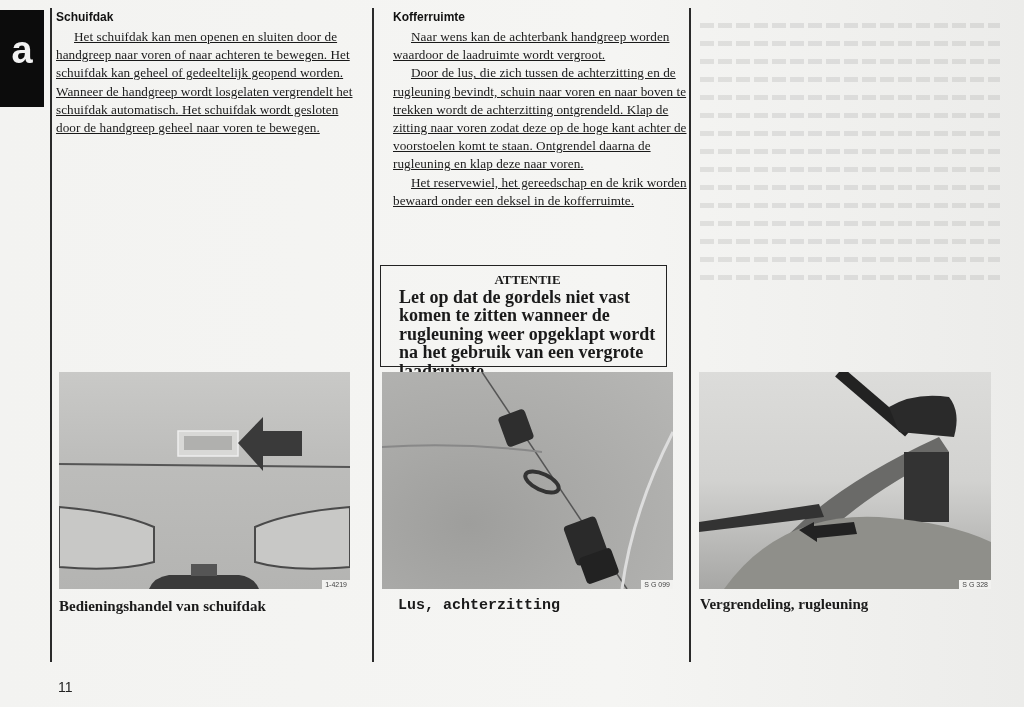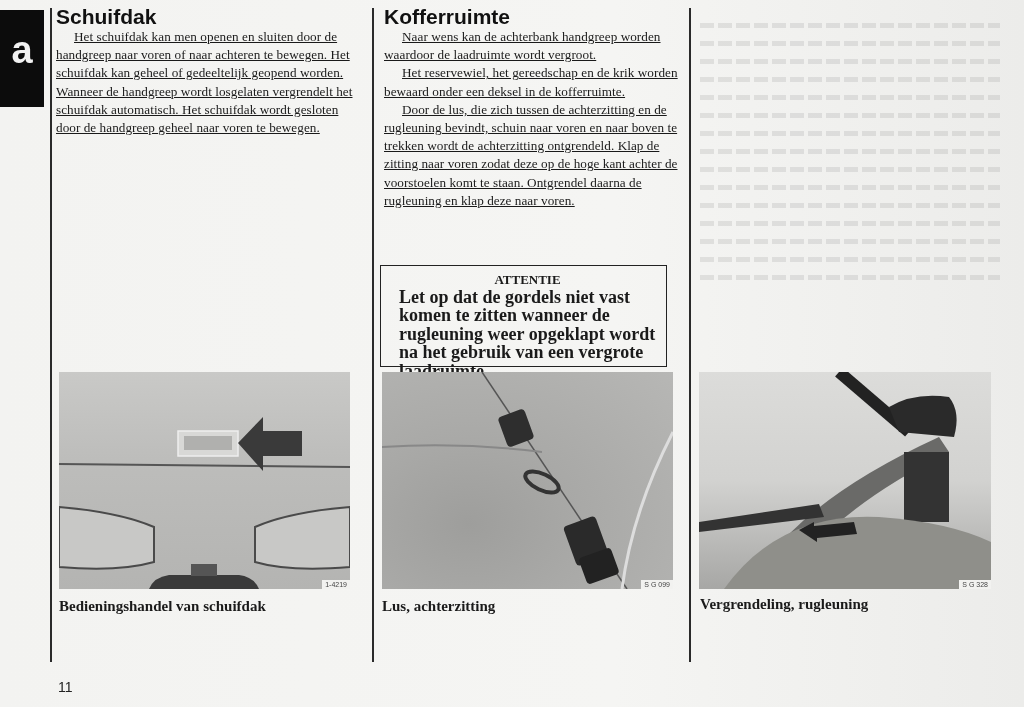--- a/index.html
+++ b/index.html
@@ -17,37 +17,37 @@
     .tab { position: absolute; left: 0; top: 10px; width: 44px; height: 97px; background: #0c0c0c; }
     .tab span { position: absolute; left: 0; right: 0; top: 20px; text-align: center; color: #f2f2f2; font-family: "Liberation Sans", sans-serif; font-weight: bold; font-size: 38px; line-height: 40px; }
 
     .rule { position: absolute; width: 2px; background: #2a2a2a; }
     .rule.r1 { left: 50px; top: 8px; height: 654px; }
     .rule.r2 { left: 372px; top: 8px; height: 654px; }
     .rule.r3 { left: 689px; top: 8px; height: 654px; }
 
     .col { position: absolute; }
     .col1 { left: 56px; top: 6px; width: 300px; }
-    .col2 { left: 384px; top: 6px; width: 300px; }
-    h1 { margin: 0; font-family: "Liberation Sans", sans-serif; font-weight: bold; font-size: 21px; line-height: 22px; color: #111; }
+    .col2 { left: 393px; top: 6px; width: 300px; }
+    h1 { margin: 0; font-family: "Liberation Sans", sans-serif; font-weight: bold; font-size: 12px; line-height: 22px; color: #111; }
     p { margin: 0; font-size: 13.2px; line-height: 18.2px; text-indent: 18px; letter-spacing: 0.05px; text-decoration: underline; }
 
     .attn { position: absolute; left: 380px; top: 253px; width: 287px; height: 102px; border: 1.5px solid #222; box-sizing: border-box; padding: 5px 10px 0 18px; margin-top: 12px; }
     .attn .t { text-align: center; font-weight: bold; font-size: 13px; line-height: 17px; }
     .attn .b { font-weight: bold; font-size: 18px; line-height: 18.4px; }
 
     .photo { position: absolute; overflow: hidden; }
     .ph1 { left: 59px; top: 372px; width: 291px; height: 217px; background: linear-gradient(180deg, #c9c9c7 0%, #bdbdbb 40%, #b4b4b2 100%); }
     .ph2 { left: 382px; top: 372px; width: 291px; height: 217px; background: radial-gradient(ellipse at 30% 70%, #9e9e9c 0%, #a9a9a7 40%, #b7b7b5 100%); }
     .ph3 { left: 699px; top: 372px; width: 292px; height: 217px; background: linear-gradient(180deg, #dcdcda 0%, #d2d2d0 50%, #a7a7a5 100%); }
     .photo svg { position: absolute; left: 0; top: 0; }
     .code { position: absolute; right: 0; bottom: 0; background: #f2f2f0; font-family: "Liberation Sans", sans-serif; font-size: 7px; color: #444; padding: 1px 3px; }
     .cap { position: absolute; font-weight: bold; font-size: 15px; line-height: 14px; }
     .cap1 { left: 59px; top: 599px; }
-    .cap2 { left: 382px; top: 599px; }
+    .cap2 { left: 398px; top: 599px; font-family: Liberation Mono, monospace; }
     .cap3 { left: 700px; top: 597px; }
     .pagenum { position: absolute; left: 58px; top: 679px; font-family: "Liberation Sans", sans-serif; font-size: 14px; color: #222; }
   </style>
 </head>
 <body>
 
 <div class="page">
 
   <div class="bleed">
     <div class="bl"></div>
@@ -76,22 +76,22 @@
   <div class="rule r3"></div>
 
   <div class="col col1">
     <h1>Schuifdak</h1>
     <p>Het schuifdak kan men openen en sluiten door de handgreep naar voren of naar achteren te bewegen. Het schuifdak kan geheel of gedeeltelijk geopend worden. Wanneer de handgreep wordt losgelaten vergrendelt het schuifdak automatisch. Het schuifdak wordt gesloten door de handgreep geheel naar voren te bewegen.</p>
   </div>
 
   <div class="col col2">
     <h1>Kofferruimte</h1>
     <p>Naar wens kan de achterbank handgreep worden waardoor de laadruimte wordt vergroot.</p>
+    <p>Door de lus, die zich tussen de achterzitting en de rugleuning bevindt, schuin naar voren en naar boven te trekken wordt de achterzitting ontgrendeld. Klap de zitting naar voren zodat deze op de hoge kant achter de voorstoelen komt te staan. Ontgrendel daarna de rugleuning en klap deze naar voren.</p>
     <p>Het reservewiel, het gereedschap en de krik worden bewaard onder een deksel in de kofferruimte.</p>
-    <p>Door de lus, die zich tussen de achterzitting en de rugleuning bevindt, schuin naar voren en naar boven te trekken wordt de achterzitting ontgrendeld. Klap de zitting naar voren zodat deze op de hoge kant achter de voorstoelen komt te staan. Ontgrendel daarna de rugleuning en klap deze naar voren.</p>
   </div>
 
   <div class="attn">
     <div class="t">ATTENTIE</div>
     <div class="b">Let op dat de gordels niet vast komen te zitten wanneer de rugleuning weer opgeklapt wordt na het gebruik van een vergrote laadruimte.</div>
   </div>
 
   <div class="photo ph1">
     <svg width="291" height="217" viewBox="0 0 291 217">
       <line x1="0" y1="92" x2="291" y2="95" stroke="#555" stroke-width="2"></line>

